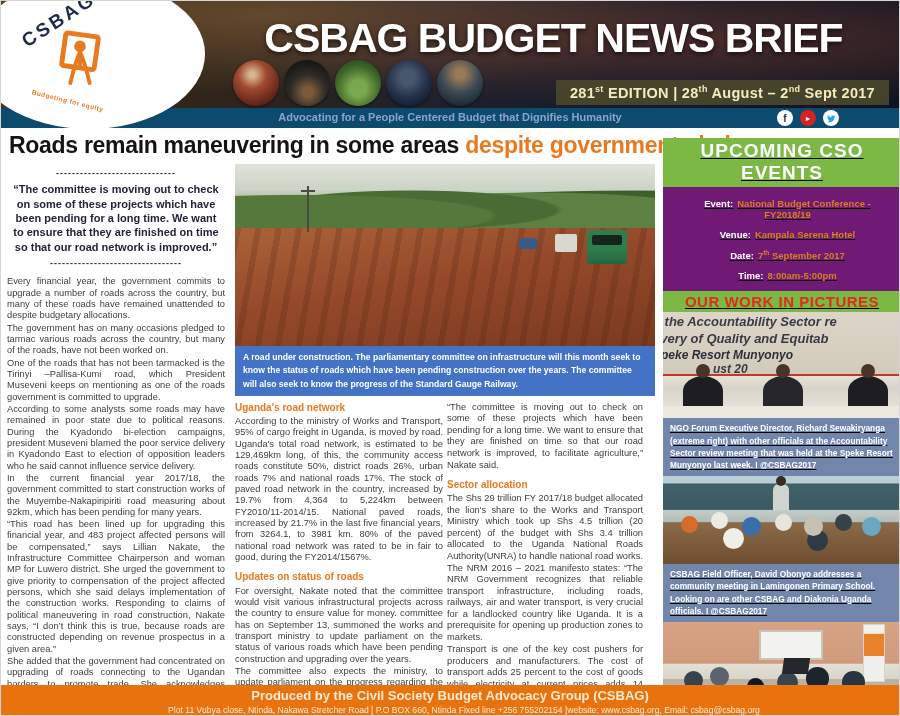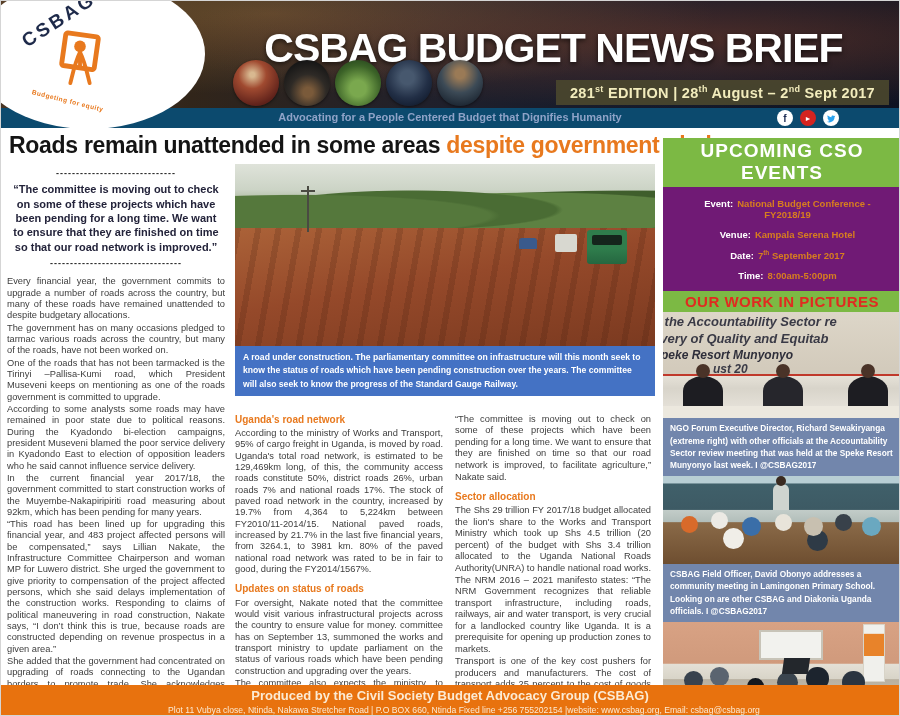--- a/index.html
+++ b/index.html
@@ -11,21 +11,21 @@
   .masthead-bg { position:absolute; inset:0;
     background:
       radial-gradient(ellipse at 78% 30%, rgba(120,60,40,.55) 0%, rgba(120,60,40,0) 55%),
       radial-gradient(ellipse at 30% 10%, rgba(150,110,60,.5) 0%, rgba(150,110,60,0) 50%),
       linear-gradient(96deg, #4a3624 0%, #31251a 22%, #20202b 48%, #141a2b 72%, #0d1322 100%);
   }
   .logo-blob { position:absolute; left:-28px; top:-22px; width:232px; height:150px; background:#fff; border-radius:50%; z-index:3; }
   .logo-arc-top { position:absolute; left:44px; top:30px; transform:rotate(-33deg); font-weight:bold; font-size:19px; letter-spacing:3px; color:#1e2a4a; }
   .logo-mark { position:absolute; left:78px; top:48px; }
   .logo-tag { position:absolute; left:58px; top:118px; transform:rotate(14deg); font-size:6.5px; font-weight:bold; color:#e8791e; letter-spacing:.5px; }
-  .masthead-title { position:absolute; left:215px; right:8px; top:24px; text-align:center; color:#fff; font-size:41px; font-weight:bold; letter-spacing:-1px; text-shadow:0 2px 5px rgba(0,0,0,.65); z-index:2; white-space:nowrap; }
+  .masthead-title { position:absolute; left:215px; right:8px; top:14px; text-align:center; color:#fff; font-size:41px; font-weight:bold; letter-spacing:-1px; text-shadow:0 2px 5px rgba(0,0,0,.65); z-index:2; white-space:nowrap; }
   .photo-row { position:absolute; left:232px; top:59px; display:flex; gap:5px; z-index:2; }
   .hcirc { width:46px; height:46px; border-radius:50%; box-shadow:0 1px 3px rgba(0,0,0,.5); }
   .hc1 { background:radial-gradient(circle at 42% 32%, #d8b890 6%, #a04a30 34%, #5e211a 75%); }
   .hc2 { background:radial-gradient(circle at 52% 70%, #7a5a3a 12%, #2e2a26 45%, #151515 80%); }
   .hc3 { background:radial-gradient(circle at 50% 62%, #7aa84e 22%, #3c6328 62%, #24421c 90%); }
   .hc4 { background:radial-gradient(circle at 46% 38%, #47586e 18%, #222f46 55%, #101a2c 85%); }
   .hc5 { background:radial-gradient(circle at 50% 30%, #9a7a56 12%, #3c4a56 48%, #1a2430 85%); }
   .edition-badge { position:absolute; right:10px; top:79px; z-index:2; background:rgba(74,70,46,.92); color:#f2ecbc; font-weight:bold; font-size:14.5px; padding:4px 14px; letter-spacing:.3px; }
   .edition-badge sup { font-size:9px; }
   .tagline-bar { position:absolute; left:0; right:0; bottom:0; height:20px; background:#0c4a6e; z-index:1; }
@@ -62,26 +62,26 @@
     background:
       repeating-linear-gradient(100deg, rgba(60,25,10,.18) 0 6px, rgba(255,255,255,0) 6px 20px),
       linear-gradient(170deg, #ab6238 0%, #95492a 45%, #7b3a20 100%); }
   .mp-pole { position:absolute; left:72px; top:22px; width:2px; height:46px; background:#4a4a42; }
   .mp-pole::before { content:""; position:absolute; left:-6px; top:4px; width:14px; height:2px; background:#4a4a42; }
   .mp-truck { position:absolute; right:28px; top:66px; width:40px; height:34px; background:linear-gradient(#2f7d4c 55%, #256740); border-radius:3px; }
   .mp-truck::before { content:""; position:absolute; left:5px; top:5px; width:30px; height:10px; background:#15251c; border-radius:2px; }
   .mp-truck2 { position:absolute; right:78px; top:70px; width:22px; height:18px; background:#d8d8d0; border-radius:2px; }
   .mp-car { position:absolute; right:118px; top:74px; width:18px; height:11px; background:#3a5a8c; border-radius:3px 3px 1px 1px; }
   .photo-caption { width:420px; background:#4472c4; color:#fff; font-size:8.6px; font-weight:bold; line-height:1.55; padding:5px 8px; text-align:left; }
-  .two-cols { display:flex; gap:12px; margin-top:18px; height:284px; overflow:hidden; }
+  .two-cols { display:flex; gap:4px; margin-top:6px; height:284px; overflow:hidden; }
   .col-mid { width:208px; flex:none; font-size:9.3px; line-height:1.22; color:#3d3d3d; text-align:justify; overflow:hidden; }
   .col-right { width:196px; flex:none; font-size:9.3px; line-height:1.24; color:#3d3d3d; text-align:justify; overflow:hidden; }
 
   
-  .sidebar { width:238px; flex:none; padding-top:6px; }
+  .sidebar { width:238px; flex:none; padding-top:6px;text-decoration:underline; }
   .events-header { background:#7cb944; color:#fff; font-weight:bold; font-size:19px; letter-spacing:1px; text-align:center; padding:2px 0 3px 0; }
   .events-box { background:#701a75; padding:11px 6px 8px 17px; }
   .event-row { text-align:center; margin-bottom:9px; font-size:9.5px; }
   .event-label { color:#fff; font-weight:bold; margin-right:4px; }
   .event-value { color:#d87e1e; font-weight:bold; }
   .event-value sup { font-size:6.5px; }
   .work-header { background:#7cb944; color:#e02b20; font-weight:bold; font-size:15px; letter-spacing:.5px; text-align:center; padding:2px 0; }
   .sb-caption { background:#7286ac; color:#fff; font-size:8.3px; font-weight:bold; line-height:1.5; padding:4px 7px; text-align:left; }
 
   .sb-photo1 { position:relative; height:106px; background:linear-gradient(#ddd6c8 0%, #d2cabb 58%, #e6e2d8 60%, #d8d4ca 72%, #ece8e0 100%); overflow:hidden; }
@@ -149,21 +149,21 @@
               <path d="M11 1.5 C10.5 2 10 2.1 9.6 2.1 C9.2 1.5 8.4 1.2 7.6 1.5 C6.8 1.8 6.4 2.5 6.5 3.4 C4.7 3.3 3.1 2.5 2 1.2 C1.4 2.4 1.8 3.5 2.8 4.2 C2.4 4.2 2 4.1 1.7 3.9 C1.7 5 2.5 5.9 3.5 6.2 C3.1 6.3 2.7 6.3 2.3 6.2 C2.7 7.2 3.6 7.8 4.6 7.8 C3.6 8.6 2.3 8.9 1 8.8 C2.2 9.6 3.7 9.9 5.2 9.6 C8.4 9 10.4 6.3 10.3 3.3 C10.7 3 11 2.5 11 1.5 Z" fill="#2aa3ef"></path>
             </svg>
         </span>
       </div>
     </div>
   </header>
 
   <div class="body-area">
 
     <div class="main-col">
-      <h2 class="headline"><span>Roads remain unattended in some areas</span><span class="orange"> despite government pledges</span></h2>
+      <h2 class="headline"><span>Roads remain maneuvering in some areas</span><span class="orange"> despite government pledges</span></h2>
 
       <div class="columns">
 
         <div class="col-left">
           <div class="pull-quote-block">
             <div class="dashes">------------------------------</div>
             <div class="pull-quote">“The committee is moving out to check on some of these projects which have been pending for a long time. We want to ensure that they are finished on time so that our road network is improved.”</div>
             <div class="dashes">---------------------------------</div>
           </div>
           <p>Every financial year, the government commits to upgrade a number of roads across the country, but many of these roads have remained unattended to despite budgetary allocations.</p>

